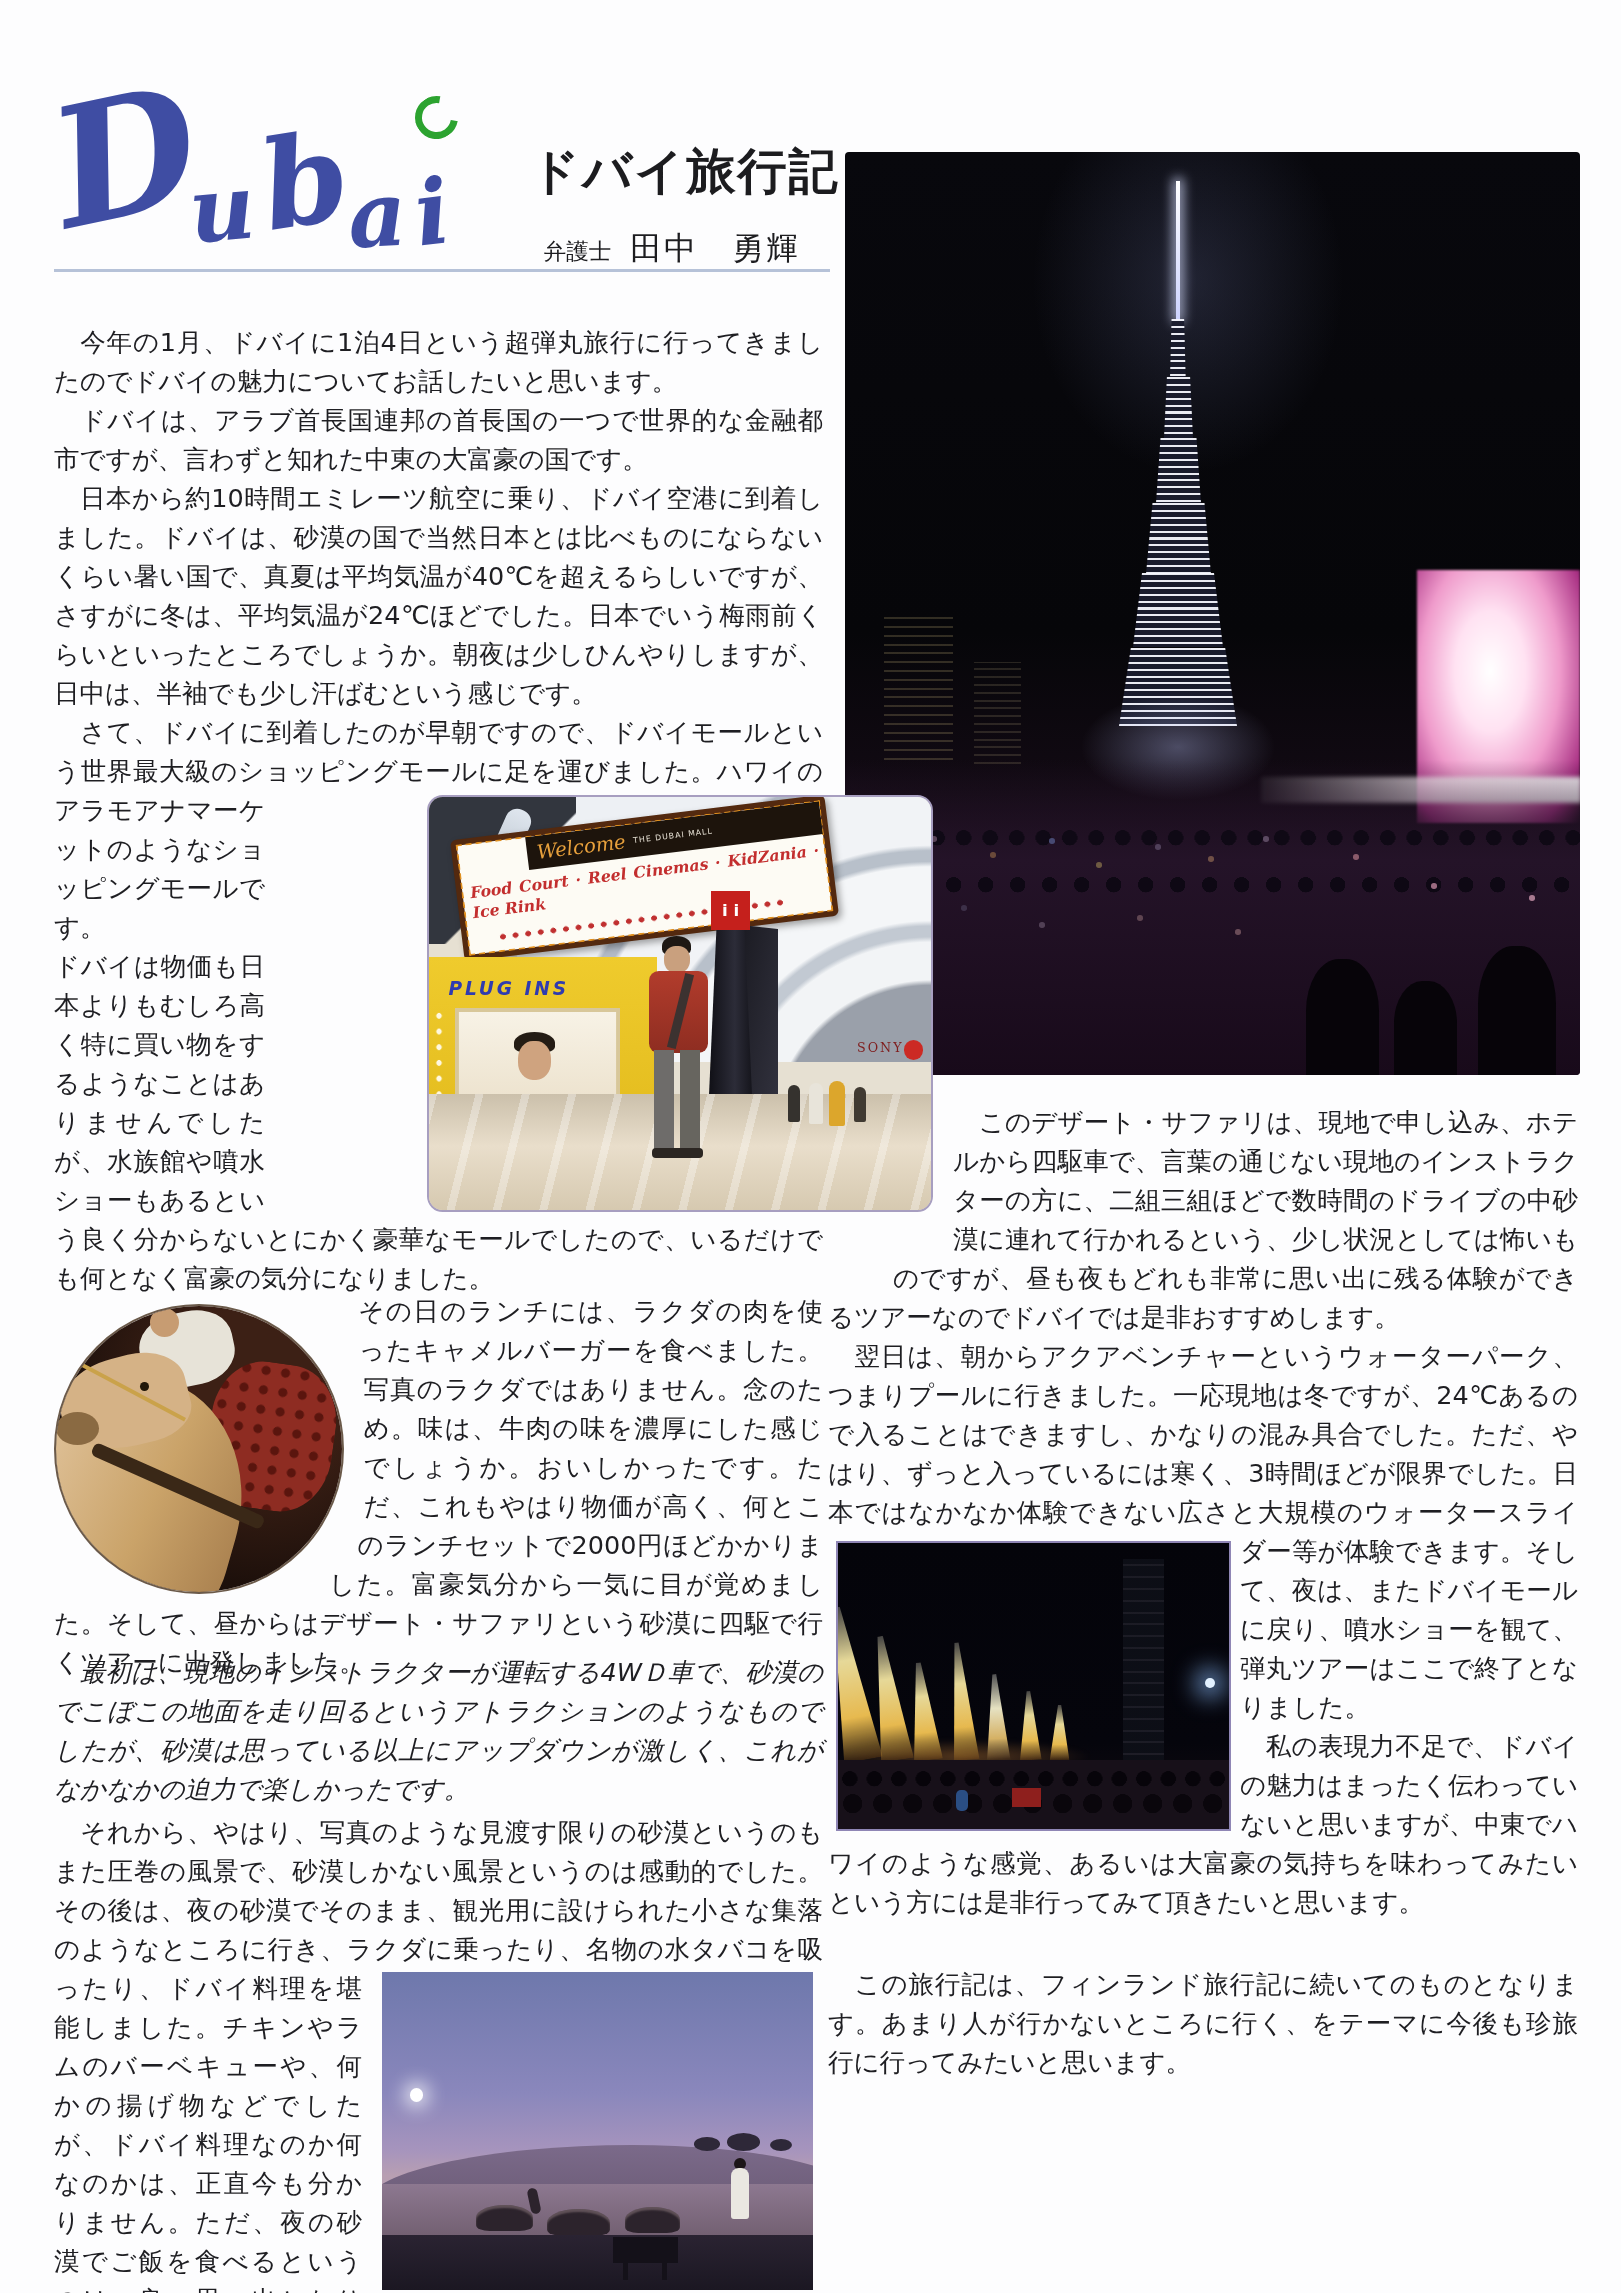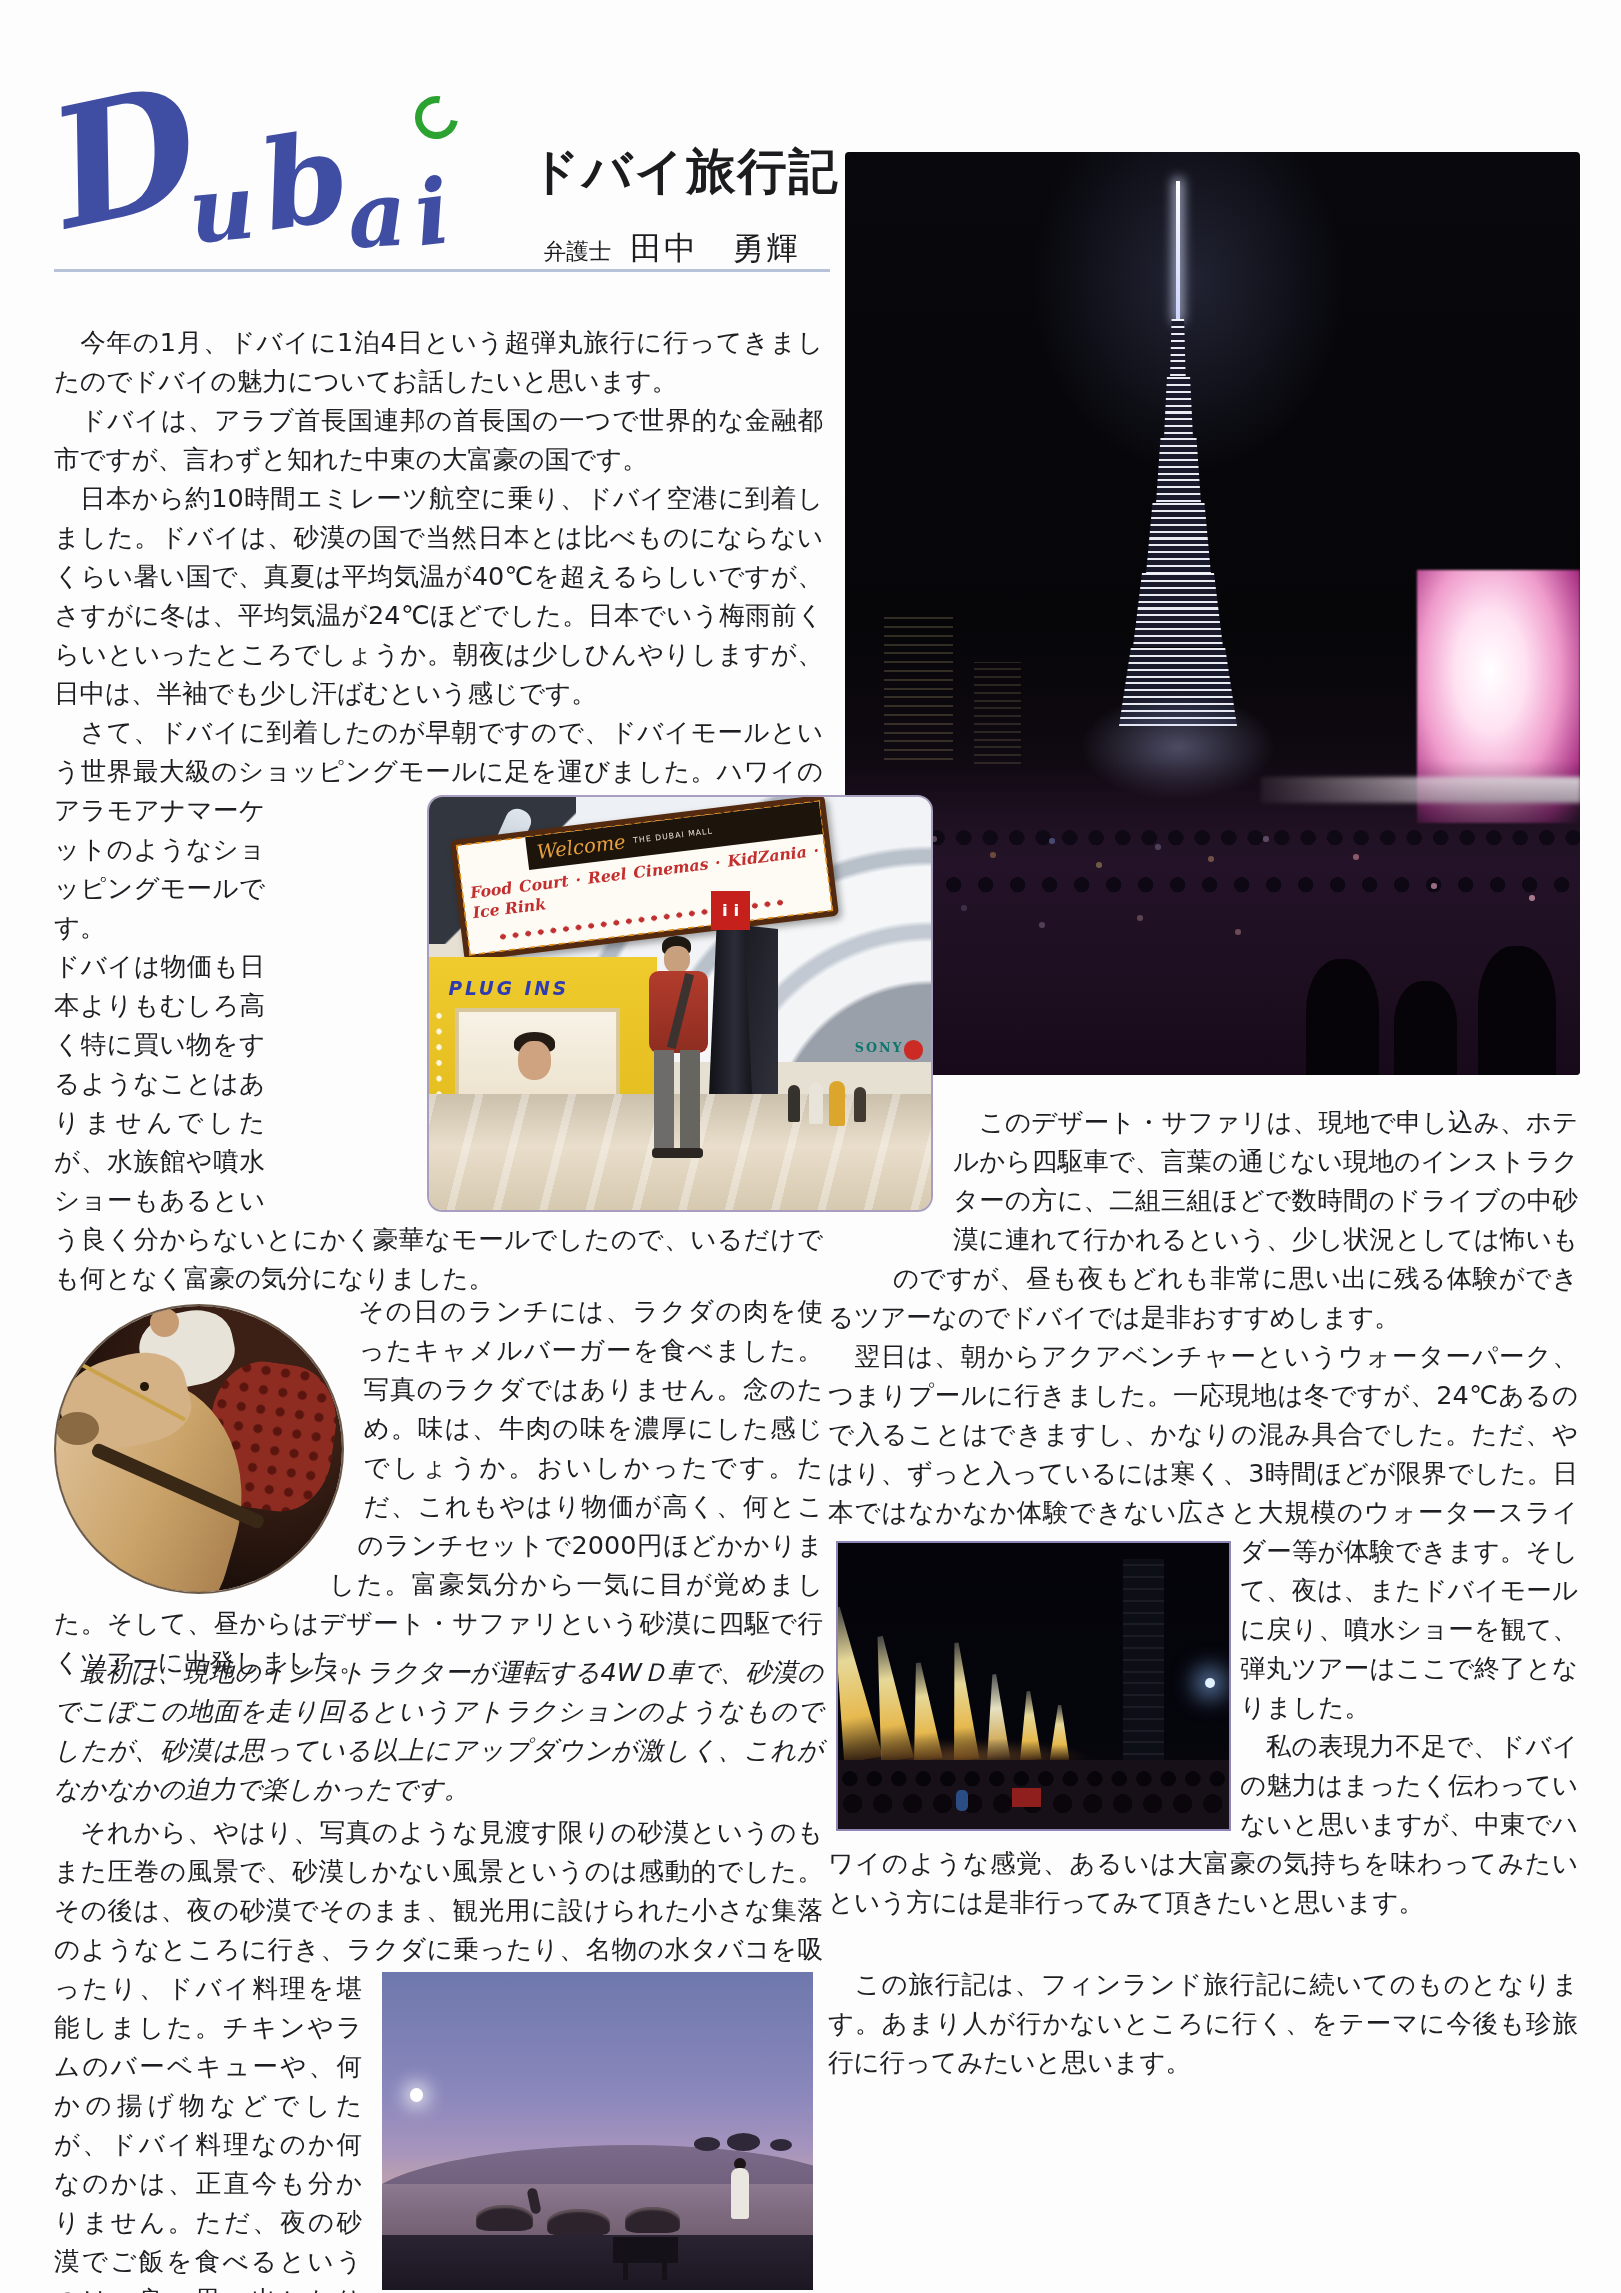--- a/index.html
+++ b/index.html
@@ -133,21 +133,21 @@
   .ml-man-head{position:absolute;left:235px;top:149px;width:25.5px;height:27.4px;background:#c9a07e;border-radius:45%;}
   .ml-man-shirt{position:absolute;left:220px;top:174px;width:59px;height:82px;border-radius:9.8px;
      background:linear-gradient(#b23c2c,#8e2d21);}
   .ml-man-strap{position:absolute;left:247px;top:176px;width:8.8px;height:76px;background:#3c3230;
      transform:rotate(14deg);}
   .ml-man-legL{position:absolute;left:225px;top:253px;width:19.6px;height:102px;background:#6e6c6a;}
   .ml-man-legR{position:absolute;left:251px;top:253px;width:19.6px;height:102px;background:#67655f;}
   .ml-man-shoes{position:absolute;left:223px;top:351px;width:51px;height:9.8px;background:#2b2622;border-radius:3.9px;}
   .ml-wedge{position:absolute;left:294px;top:129px;width:55px;height:176px;
      background:linear-gradient(100deg,#15151b,#31313d);transform:skewY(6deg);}
-  .ml-sony{position:absolute;right:27.4px;top:231px;color:#0f766e;font-weight:700;font-size:12.7px;
+  .ml-sony{position:absolute;right:27.4px;top:231px;color:#7f1d1d;font-weight:400;font-size:12.7px;
      letter-spacing:2px;font-family:"DejaVu Serif",serif;}
   .ml-red-dot{position:absolute;right:7.8px;top:243px;width:19.6px;height:19.6px;border-radius:50%;background:#cc2a24;}
   .ml-fig-yellow{position:absolute;right:86px;bottom:84px;width:15.7px;height:45px;background:#dca62c;border-radius:7.8px 7.8px 2px 2px;}
   .ml-fig-white{position:absolute;right:108px;bottom:86px;width:13.7px;height:41px;background:#e8e4da;border-radius:7.8px 7.8px 2px 2px;}
   .ml-fig-dark1{position:absolute;right:131px;bottom:88px;width:11.8px;height:37px;background:#35322e;border-radius:5.9px 5.9px 2px 2px;}
   .ml-fig-dark2{position:absolute;right:65px;bottom:88px;width:11.8px;height:35px;background:#403a32;border-radius:5.9px 5.9px 2px 2px;}
   
   #camel-photo{position:absolute;inset:0;background:radial-gradient(circle at 72% 28%,#3c2015 0 28%,#1d100b 68%,#130b08 100%);}
   .cm-saddle{position:absolute;right:7.8px;top:57px;width:125px;height:147px;border-radius:40%;
      background:radial-gradient(circle 4.9px at 8.8px 8.8px,#5a150e 85%,transparent) repeat,#8e2c22;

